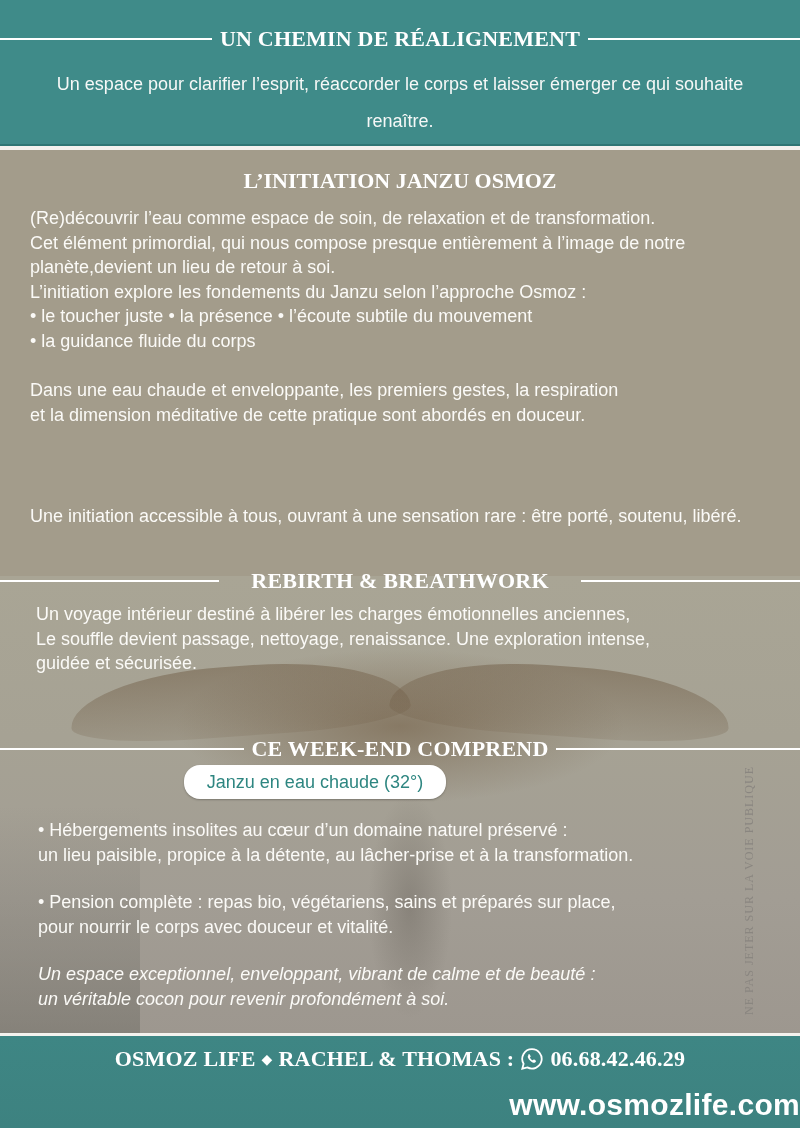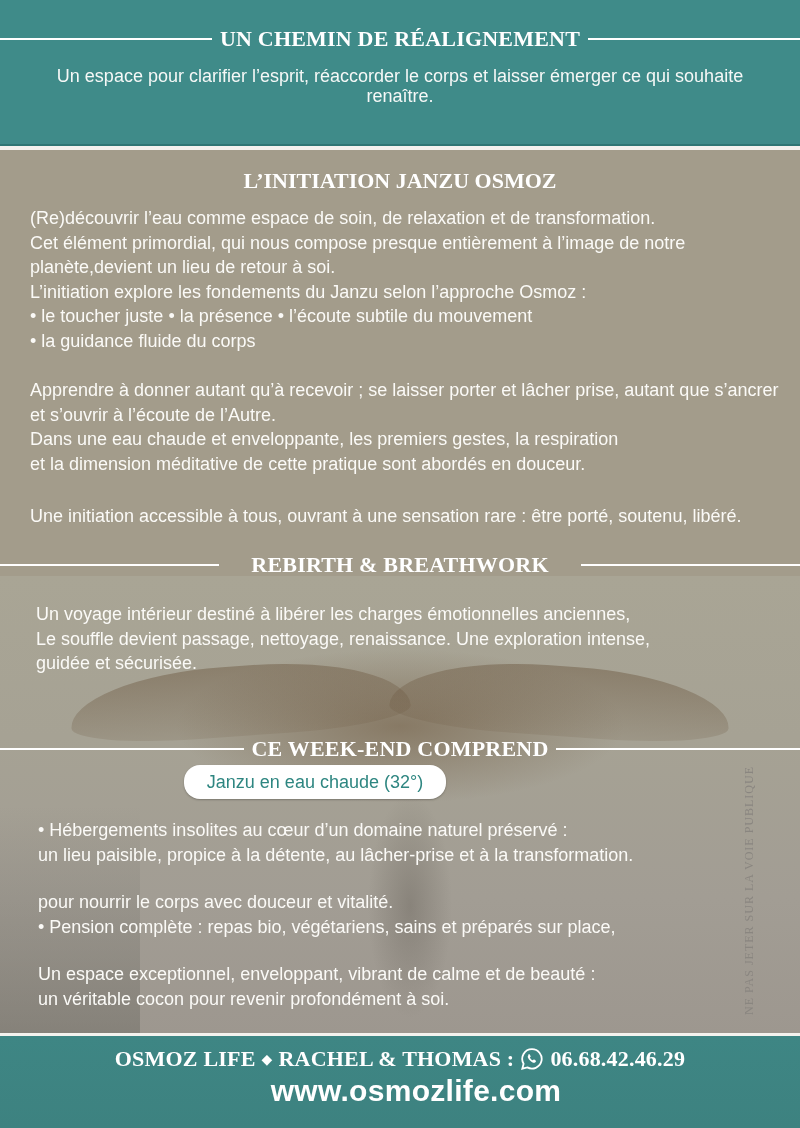--- a/index.html
+++ b/index.html
@@ -36,21 +36,21 @@
     font-size: 22px;
     letter-spacing: 0.2px;
     padding: 0 8px;
     white-space: nowrap;
     color: #ffffff;
   }
 
   .top-heading { top: 26px; }
   .top-subtitle {
     position: absolute; left: 40px; width: 720px; top: 66px;
-    text-align: center; font-size: 18px; line-height: 20px; color: #f6f8f7;
+    text-align: center; font-size: 18px; line-height: 37px; color: #f6f8f7;
   }
 
   
   .initiation-bg {
     position: absolute; left: 0; top: 150px; width: 800px; height: 426px;
     background: #a39c8b;
   }
   .section-title-center {
     position: absolute; left: 0; width: 800px; text-align: center;
     font-family: "Liberation Serif", "DejaVu Serif", serif;
@@ -79,41 +79,41 @@
     background: linear-gradient(180deg, rgba(105,84,60,0.45), rgba(105,84,60,0.15));
     border-radius: 50% 50% 40% 40% / 80% 80% 30% 30%;
   }
   .wing.left { left: 70px; transform: rotate(-4deg); }
   .wing.right { left: 390px; transform: rotate(4deg); }
   .trees {
     position: absolute; left: 0; top: 230px; width: 140px; height: 230px;
     background: linear-gradient(180deg, rgba(120,118,110,0) 0%, rgba(120,118,110,0.35) 60%, rgba(110,108,100,0.5) 100%);
   }
 
-  .rebirth-heading { top: 552px; gap: 24px; }
+  .rebirth-heading { top: 568px; gap: 24px; }
   .rebirth-text { left: 36px; top: 602px; width: 740px; }
 
   .weekend-heading { top: 713px; margin-top: 23px; }
 
   .pills {
     position: absolute; top: 765px; left: 0; width: 644px;
     display: flex; justify-content: center; gap: 16px;
   }
   .pill {
     background: #ffffff; color: #2e8681;
     border-radius: 16px; height: 34px;
     display: flex; align-items: center; justify-content: center;
     font-size: 18px; box-shadow: 0 1px 2px rgba(0,0,0,0.25);
   }
   .pill.p1 { width: 262px; margin-left: -14px; }
   .pill.p2 { width: 262px; }
 
   .weekend-p1 { left: 38px; top: 818px; width: 690px; }
   .weekend-p2 { left: 38px; top: 890px; width: 690px; }
-  .weekend-p3 { left: 38px; top: 962px; width: 690px; }
+  .weekend-p3 { left: 38px; top: 962px; width: 690px; font-style: italic; }
 
   .vertical-note {
     position: absolute; left: 742px; top: 1015px;
     transform-origin: 0 0; transform: rotate(-90deg);
     font-family: "Liberation Serif", "DejaVu Serif", serif;
     font-size: 12px; letter-spacing: 1px; color: #8a8680;
     white-space: nowrap;
   }
 
   
@@ -127,21 +127,21 @@
   }
   .footer-line1 {
     position: absolute; left: 0; top: 10px; width: 800px;
     display: flex; justify-content: center; align-items: center; gap: 6px;
     font-family: "Liberation Serif", "DejaVu Serif", serif;
     font-weight: bold; font-size: 22px; color: #ffffff; letter-spacing: 0.2px;
   }
   .diamond { font-size: 14px; }
   .wa-icon { width: 24px; height: 24px; display: inline-block; }
   .footer-url {
-    position: absolute; left: 0; top: 38px; width: 800px; text-align: center;
+    position: absolute; left: 0; top: 52px; width: 800px; text-align: right;
     font-family: "Liberation Sans", sans-serif;
     font-weight: bold; font-size: 30px; color: #ffffff; letter-spacing: 0.3px; padding-left: 32px;
   }
 </style>
 </head>
 <body>
 
 <div class="top-band"></div>
 <div class="rule-heading top-heading">
   <span class="line"></span>
@@ -156,21 +156,20 @@
 
 <div class="body-text init-p1">
   <div>(Re)découvrir l’eau comme espace de soin, de relaxation et de transformation.</div>
   <div>Cet élément primordial, qui nous compose presque entièrement à l’image de notre planète,devient un lieu de retour à soi.</div>
   <div>L’initiation explore les fondements du Janzu selon l’approche Osmoz :</div>
   <div>• le toucher juste • la présence • l’écoute subtile du mouvement</div>
   <div>• la guidance fluide du corps</div>
 </div>
 
 <div class="body-text init-p2">
-  <div>Apprendre à donner autant qu’à recevoir ; se laisser porter et lâcher prise, autant que s’ancrer et s’ouvrir à l’écoute de l’Autre.</div>
   <div>Dans une eau chaude et enveloppante, les premiers gestes, la respiration</div>
   <div>et la dimension méditative de cette pratique sont abordés en douceur.</div>
 </div>
 
 <div class="body-text init-p3">Une initiation accessible à tous, ouvrant à une sensation rare : être porté, soutenu, libéré.</div>
 
 <div class="photo-area">
   <div class="wing left"></div>
   <div class="wing right"></div>
   <div class="trees"></div>
@@ -195,22 +194,22 @@
 
 <div class="pills">
   <div class="pill p1">Janzu en eau chaude (32°)</div>
 </div>
 
 <div class="body-text weekend-p1">
   <div>• Hébergements insolites au cœur d’un domaine naturel préservé :</div>
   <div>un lieu paisible, propice à la détente, au lâcher-prise et à la transformation.</div>
 </div>
 <div class="body-text weekend-p2">
+  <div>• Pension complète : repas bio, végétariens, sains et préparés sur place,</div>
   <div>pour nourrir le corps avec douceur et vitalité.</div>
-  <div>• Pension complète : repas bio, végétariens, sains et préparés sur place,</div>
 </div>
 <div class="body-text weekend-p3">
   <div>Un espace exceptionnel, enveloppant, vibrant de calme et de beauté :</div>
   <div>un véritable cocon pour revenir profondément à soi.</div>
 </div>
 
 <div class="vertical-note">NE PAS JETER SUR LA VOIE PUBLIQUE</div>
 
 <div class="footer-sep"></div>
 <div class="footer">

